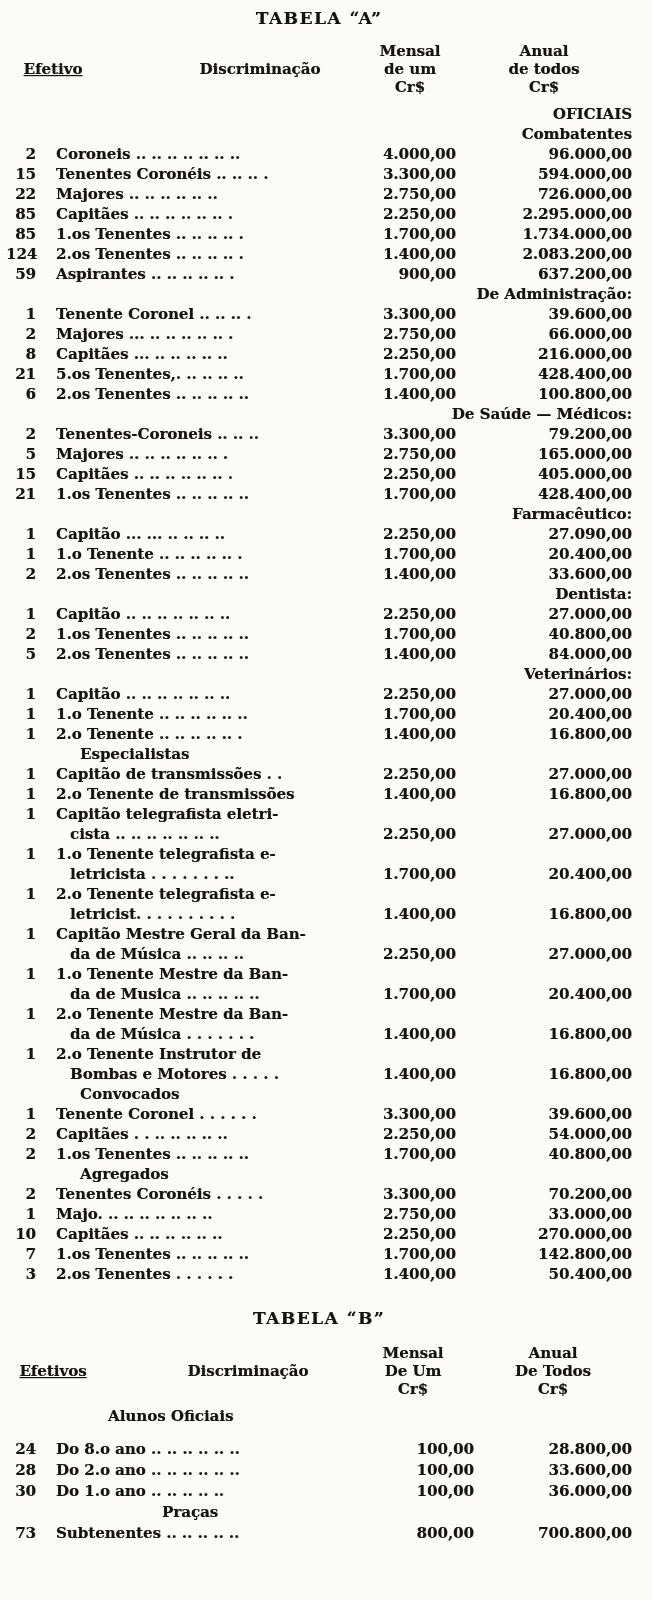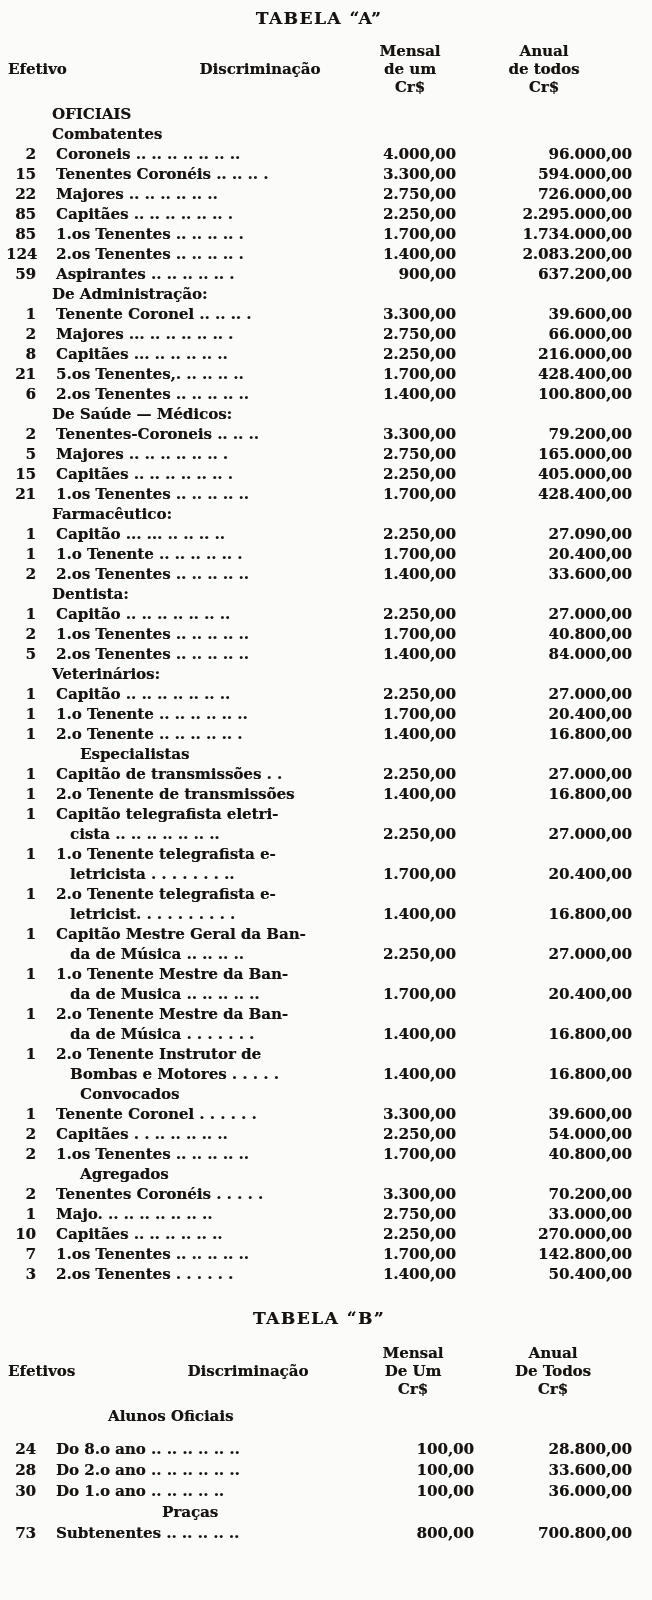--- a/index.html
+++ b/index.html
@@ -15,32 +15,32 @@
     padding:6px 20px 0 6px;
     text-shadow:0.35px 0.35px 0 rgba(20,15,10,.55);
   }
   .tbl-title{
     margin:2px 0 14px 0;
     text-align:center;font-size:17px;letter-spacing:1.5px;
     font-weight:700;
   }
   .thead{display:flex;align-items:center;margin:0 0 8px 0;}
   .th{font-size:15px;line-height:18px;white-space:pre-line;}
-  .th-efetivo{width:90px;text-align:left;padding-left:2px;}
+  .th-efetivo{width:90px;text-align:center;padding-left:2px;text-decoration:underline;}
   .th-disc{flex:1;text-align:center;padding-left:58px;}
   .ta .th-mensal{width:92px;text-align:center;}
   .ta .th-anual{width:176px;text-align:center;}
   .tb .th-disc{padding-left:46px;}
   .tb .th-mensal{width:122px;text-align:center;}
   .tb .th-anual{width:158px;text-align:center;}
 
   .rows{display:block;}
   .row{display:flex;font-size:15px;line-height:20px;}
   .row.group{display:block;font-weight:700;}
-  .lvl1{padding-left:46px;}
+  .lvl1{padding-left:46px;text-align:right;}
   .lvl2{padding-left:74px;}
   .lvl3{padding-left:102px;margin-bottom:12px;}
   .lvl4{padding-left:156px;}
   .c-count{width:30px;text-align:right;flex-shrink:0;align-self:flex-start;}
   .c-desc{flex:1;white-space:pre-line;padding-left:34px;text-indent:-14px;}
   .ta .c-mensal{width:92px;text-align:right;flex-shrink:0;align-self:flex-end;}
   .ta .c-anual{width:176px;text-align:right;flex-shrink:0;align-self:flex-end;}
   .tb .c-mensal{width:122px;text-align:right;flex-shrink:0;align-self:flex-end;}
   .tb .c-anual{width:158px;text-align:right;flex-shrink:0;align-self:flex-end;}
   .tb .row{line-height:21px;}

